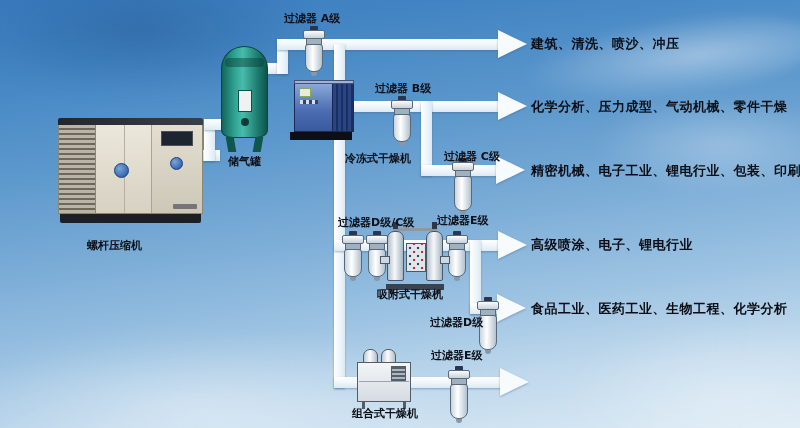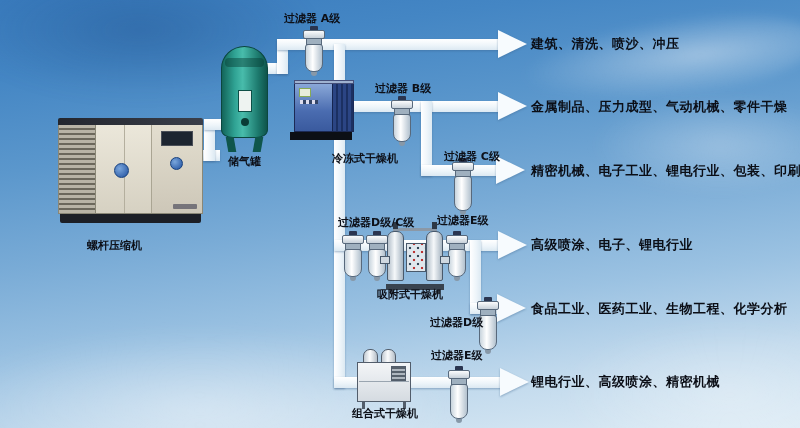--- a/index.html
+++ b/index.html
@@ -118,25 +118,24 @@
   <div class="pipe" style="left:334px;top:377px;width:170px;height:11px;"></div>
 
   <div class="arrow" style="left:498px;top:30px;"></div>
   <div class="arrow" style="left:498px;top:92px;"></div>
   <div class="arrow" style="left:496px;top:156px;"></div>
   <div class="arrow" style="left:498px;top:231px;"></div>
   <div class="arrow" style="left:497px;top:294px;"></div>
   <div class="arrow" style="left:500px;top:368px;"></div>
 
   <div class="app" style="top:35px;">建筑、清洗、喷沙、冲压</div>
-  <div class="app" style="top:98px;">金属制品、压力成型、气动机械、零件干燥</div>
+  <div class="app" style="top:98px;">化学分析、压力成型、气动机械、零件干燥</div>
   <div class="app" style="top:162px;">精密机械、电子工业、锂电行业、包装、印刷</div>
   <div class="app" style="top:236px;font-family:Liberation Mono, monospace;">高级喷涂、电子、锂电行业</div>
   <div class="app" style="top:300px;">食品工业、医药工业、生物工程、化学分析</div>
-  <div class="app" style="top:373px;">锂电行业、高级喷涂、精密机械</div>
 
   <div class="comp">
     <div class="ctop"></div>
     <div class="crow">
       <div class="grille"></div>
       <div class="panel1">
         <div class="seam"></div>
         <div class="logo" style="left:18px;top:38px;"></div>
       </div>
       <div class="panel2">
@@ -247,21 +246,21 @@
       <div class="flange"></div>
       <div class="collar"></div>
       <div class="fbody"></div>
       <div class="tip"></div>
   </div>
 
   <div class="lbl" style="left:284px;top:11px;">过滤器 A级</div>
   <div class="lbl" style="left:375px;top:81px;">过滤器 B级</div>
   <div class="lbl" style="left:444px;top:149px;">过滤器 C级</div>
   <div class="lbl" style="left:228px;top:154px;">储气罐</div>
-  <div class="lbl" style="left:332px;top:151px;">冷冻式干燥机</div>
+  <div class="lbl" style="left:345px;top:151px;">冷冻式干燥机</div>
   <div class="lbl" style="left:338px;top:215px;">过滤器D级/C级</div>
   <div class="lbl" style="left:437px;top:213px;">过滤器E级</div>
   <div class="lbl" style="left:377px;top:287px;">吸附式干燥机</div>
   <div class="lbl" style="left:430px;top:315px;">过滤器D级</div>
   <div class="lbl" style="left:431px;top:348px;">过滤器E级</div>
   <div class="lbl" style="left:352px;top:406px;">组合式干燥机</div>
   <div class="lbl" style="left:87px;top:238px;font-family:Liberation Mono, monospace;">螺杆压缩机</div>
 
 </div>
 

